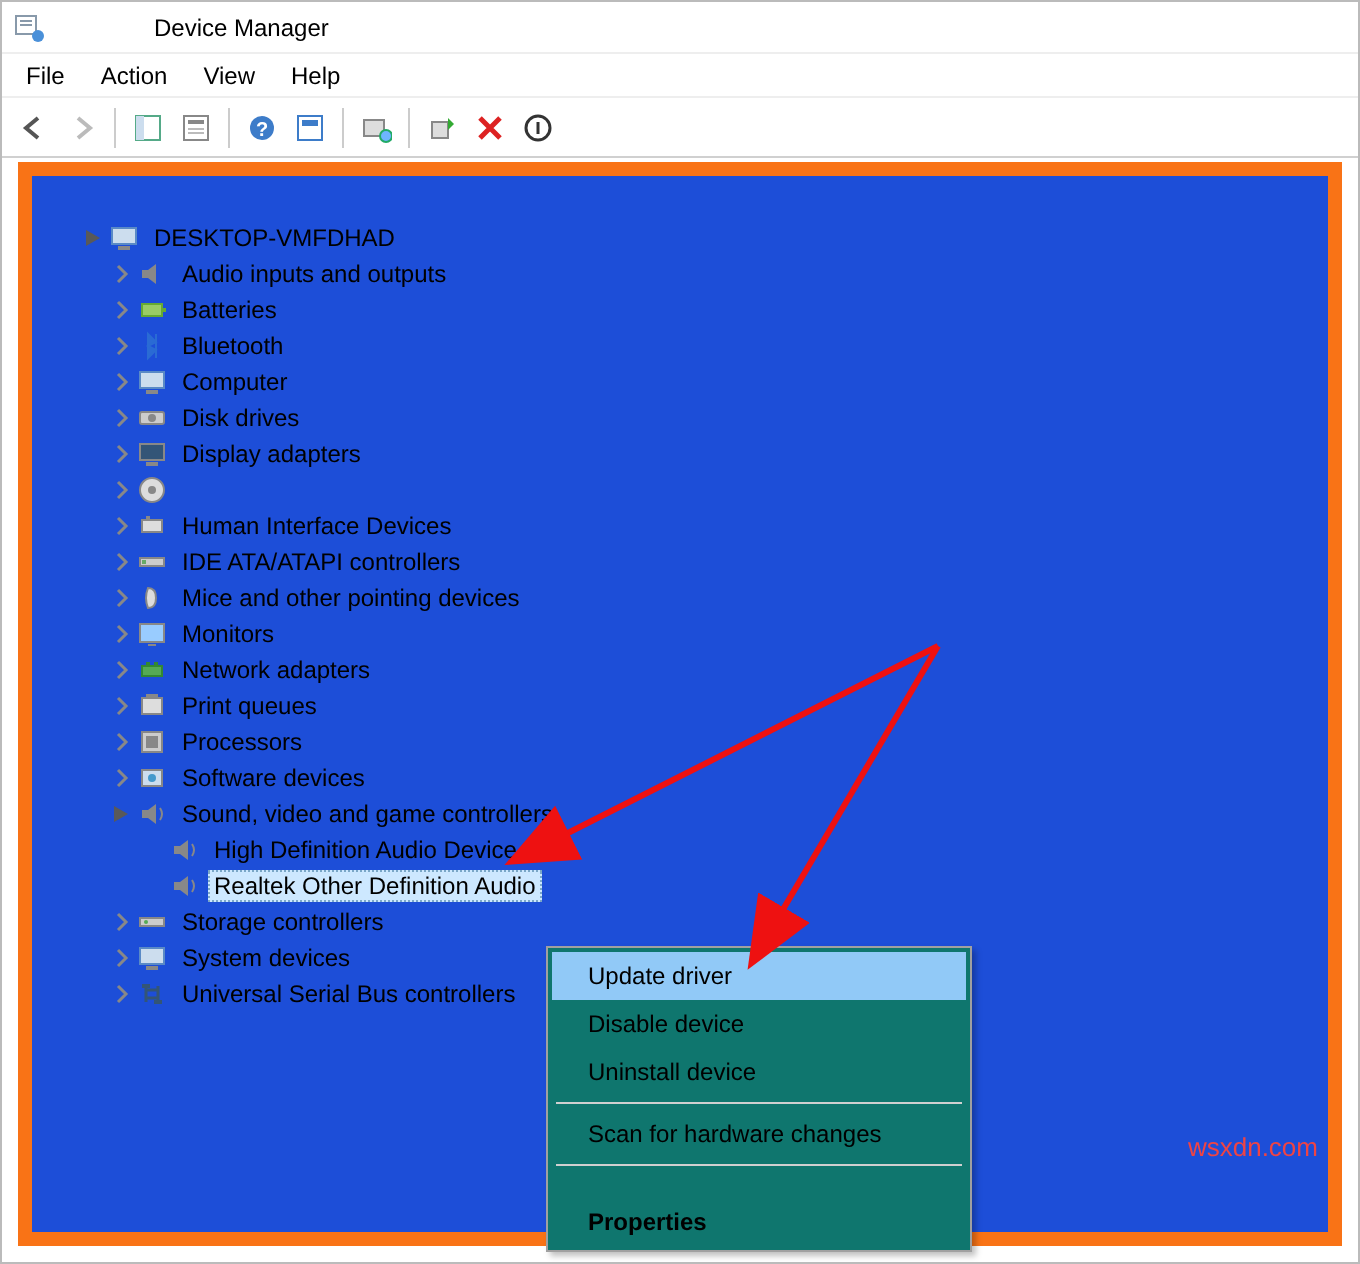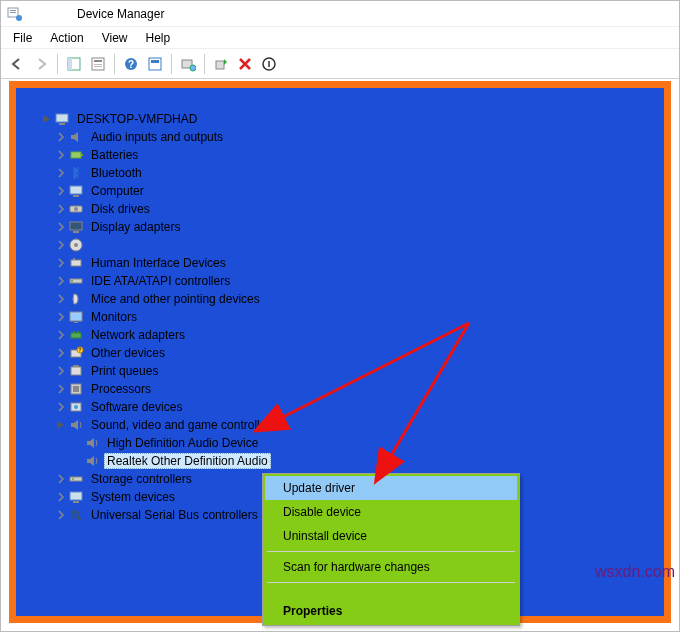--- a/index.html
+++ b/index.html
@@ -90,23 +90,23 @@
   }
   .label { padding: 1px 3px; }
   .label.selected {
     background: #cde8ff;
     border: 1px dotted #7aa7c7;
     padding: 0 2px;
   }
   .context-menu {
     position: absolute;
     top: 472px;
-    left: 261px;
-    width: 258px;
-    background: #84cc16;
+    left: 272px;
+    width: 213px;
+    background: #0f766e;
     border: 1px solid #a0a0a0;
     box-shadow: 2px 2px 3px rgba(0,0,0,0.25);
     padding: 2px;
     z-index: 10;
   }
   .context-menu .mi {
     height: 24px;
     display: flex;
     align-items: center;
     padding: 0 18px;
@@ -119,24 +119,24 @@
   }
   .context-menu .mi.bold { font-weight: bold; margin-top: 16px; }
   .annotation-svg {
     position: absolute;
     top: 0; left: 0;
     pointer-events: none;
     z-index: 20;
   }
   .watermark {
     position: absolute;
-    right: 4px;
+    right: 20px;
     bottom: 50px;
-    color: #701a75;
-    font-size: 16px;
+    color: #ef4444;
+    font-size: 13px;
     font-family: Arial, sans-serif;
     z-index: 0;
   }
 </style>
 </head>
 <body>
 
 <div class="titlebar">
   <span class="titlebar-icon">
     <svg width="16" height="16" viewBox="0 0 16 16">
@@ -421,36 +421,20 @@
         </div>
         <div class="row">
           <span class="indent" style="width:18px"></span>
           <span class="expander">
             <svg width="10" height="10" viewBox="0 0 10 10">
               <path d="M3 1 L7 5 L3 9" fill="none" stroke="#888" stroke-width="1.5"></path>
             </svg>
           </span>
           <span class="ico">
             <svg width="16" height="16" viewBox="0 0 16 16">
-              <rect x="3" y="5" width="10" height="7" fill="#ddd" stroke="#888"></rect>
-              <circle cx="12" cy="5" r="3" fill="#fc3" stroke="#c80"></circle>
-              <text x="12" y="7" font-size="5" text-anchor="middle">?</text>
-            </svg>
-          </span>
-          <span class="label">Other devices</span>
-        </div>
-        <div class="row">
-          <span class="indent" style="width:18px"></span>
-          <span class="expander">
-            <svg width="10" height="10" viewBox="0 0 10 10">
-              <path d="M3 1 L7 5 L3 9" fill="none" stroke="#888" stroke-width="1.5"></path>
-            </svg>
-          </span>
-          <span class="ico">
-            <svg width="16" height="16" viewBox="0 0 16 16">
               <rect x="3" y="4" width="10" height="8" fill="#ddd" stroke="#888"></rect>
               <rect x="5" y="2" width="6" height="2" fill="#888"></rect>
             </svg>
           </span>
           <span class="label">Print queues</span>
         </div>
         <div class="row">
           <span class="indent" style="width:18px"></span>
           <span class="expander">
             <svg width="10" height="10" viewBox="0 0 10 10">

